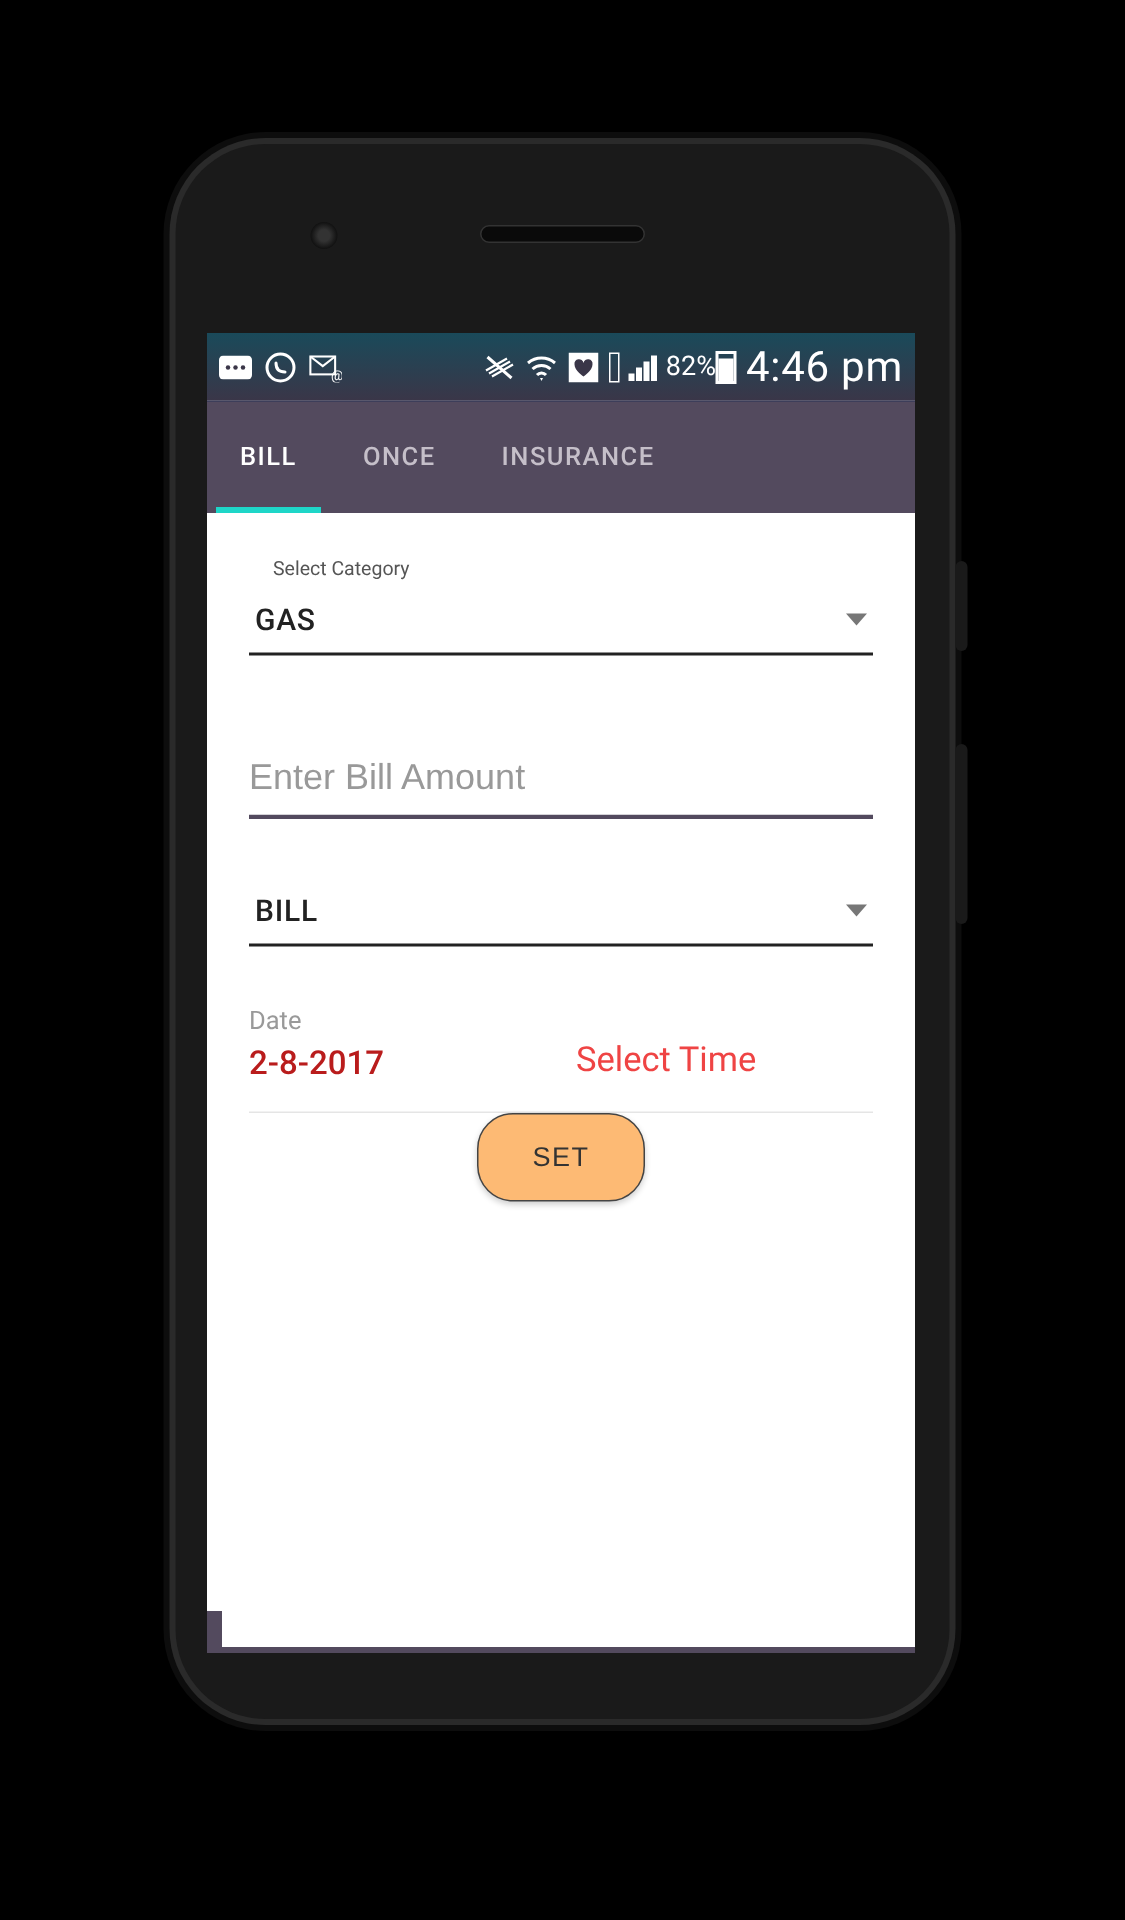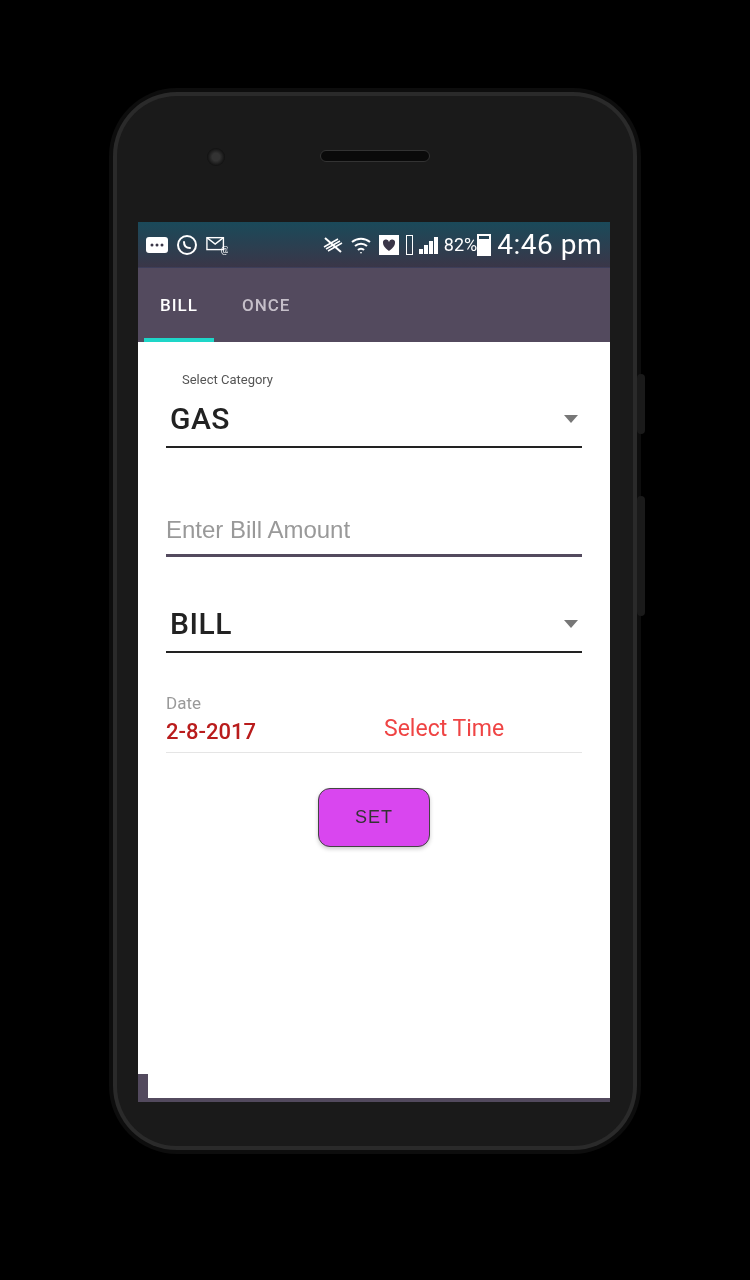--- a/index.html
+++ b/index.html
@@ -106,21 +106,21 @@
   .dropdown {
     border-bottom: 2px solid #222;
     padding: 10px 4px 10px 4px;
     display: flex;
     align-items: center;
     justify-content: space-between;
     cursor: pointer;
     margin-bottom: 40px;
   }
   .dropdown-value {
-    font-size: 30px;
+    font-size: 20px;
     color: #222;
     font-weight: 500;
     letter-spacing: 0.5px;
   }
   .caret {
     width: 0; height: 0;
     border-left: 7px solid transparent;
     border-right: 7px solid transparent;
     border-top: 8px solid #777;
   }
@@ -135,33 +135,32 @@
     width: 100%;
     font-size: 24px;
     padding: 8px 0 10px 0;
     color: #222;
   }
   .text-input::placeholder { color: #999; }
   .date-row {
     display: flex;
     gap: 20px;
     border-bottom: 1px solid #e5e5e5;
-    padding-bottom: 8px;
-    margin-bottom: 35px;
+    padding-bottom: 19px;
   }
   .date-col { flex: 1; }
   .date-label { color: #999; font-size: 17px; margin-bottom: 6px; }
   .date-value { color: #b91c1c; font-size: 22px; font-weight: 500; }
   .time-placeholder { color: #ef4444; font-size: 23px; padding-top: 22px; }
   .set-btn-wrap { display: flex; justify-content: center; }
   .set-btn {
-    background: #d946ef;
+    background: #fdba74;
     color: #333;
     border: 1px solid #444;
-    border-radius: 12px;
+    border-radius: 24px;
     padding: 18px 36px;
     font-size: 18px;
     letter-spacing: 1px;
     cursor: pointer;
     box-shadow: 0 2px 4px rgba(0,0,0,0.2);
   }
   .bottom-edge {
     position: absolute;
     bottom: 0; left: 0; right: 0;
     height: 4px;
@@ -253,20 +252,23 @@
       </div>
     </div>
 
     <div class="tab-bar">
       <div class="tab active">
           <span>BILL</span>
         </div>
       <div class="tab">
           <span>ONCE</span>
         </div>
+      <div class="tab">
+          <span>INSURANCE</span>
+        </div>
     </div>
 
     <div class="content">
 
       <div class="field-label">Select Category</div>
       <div class="dropdown">
         <span class="dropdown-value">GAS</span>
         <span class="caret"></span>
       </div>
 

